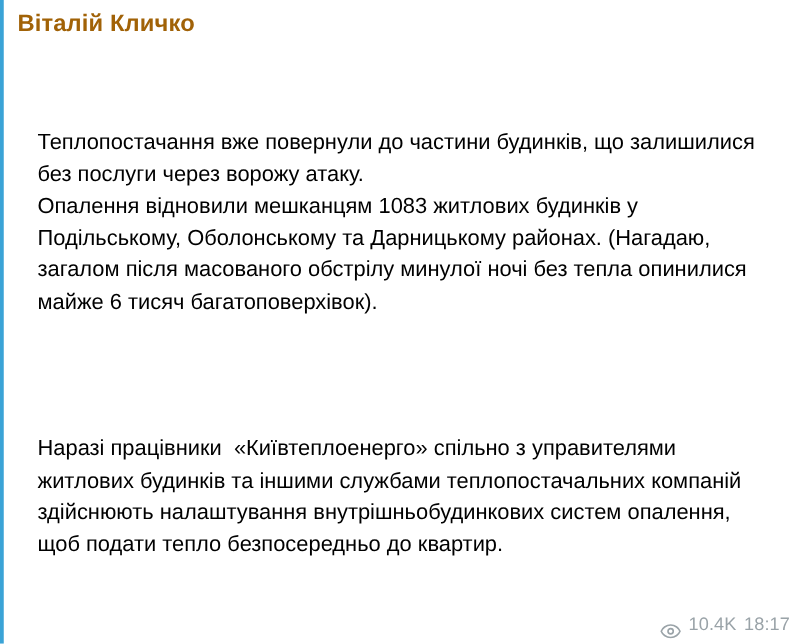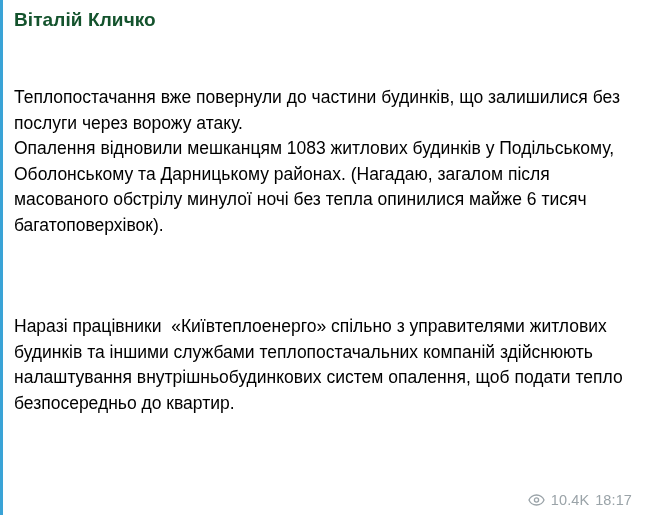--- a/index.html
+++ b/index.html
@@ -23,47 +23,47 @@
   }
   .accent-bar {
     position: absolute;
     left: 0;
     top: 0;
     width: 3px;
     height: 515px;
     background: #3aa3d6;
   }
   .author {
-    color: #14532d;
+    color: #a16207;
     font-size: 19px;
     font-weight: bold;
     line-height: 24px;
     margin: 0 0 2px 2px;
     letter-spacing: 0.1px;
   }
   .body-text {
     color: #000000;
     font-size: 17.5px;
     line-height: 25.5px;
     margin: 0 0 0 2px;
     white-space: pre-wrap;
     word-wrap: break-word;
   }
   .para {
-    margin: 0;
+    margin: 16px;
   }
   .para + .para {
     margin-top: 25px;
   }
   .meta {
     position: absolute;
     right: 14px;
     bottom: 6px;
     display: flex;
-    align-items: flex-start;
+    align-items: flex-end;
     gap: 6px;
     color: #9aa3a8;
     font-size: 14.5px;
     line-height: 18px;
   }
   .eye-icon {
     display: inline-block;
     width: 17px;
     height: 12px;
     position: relative;

